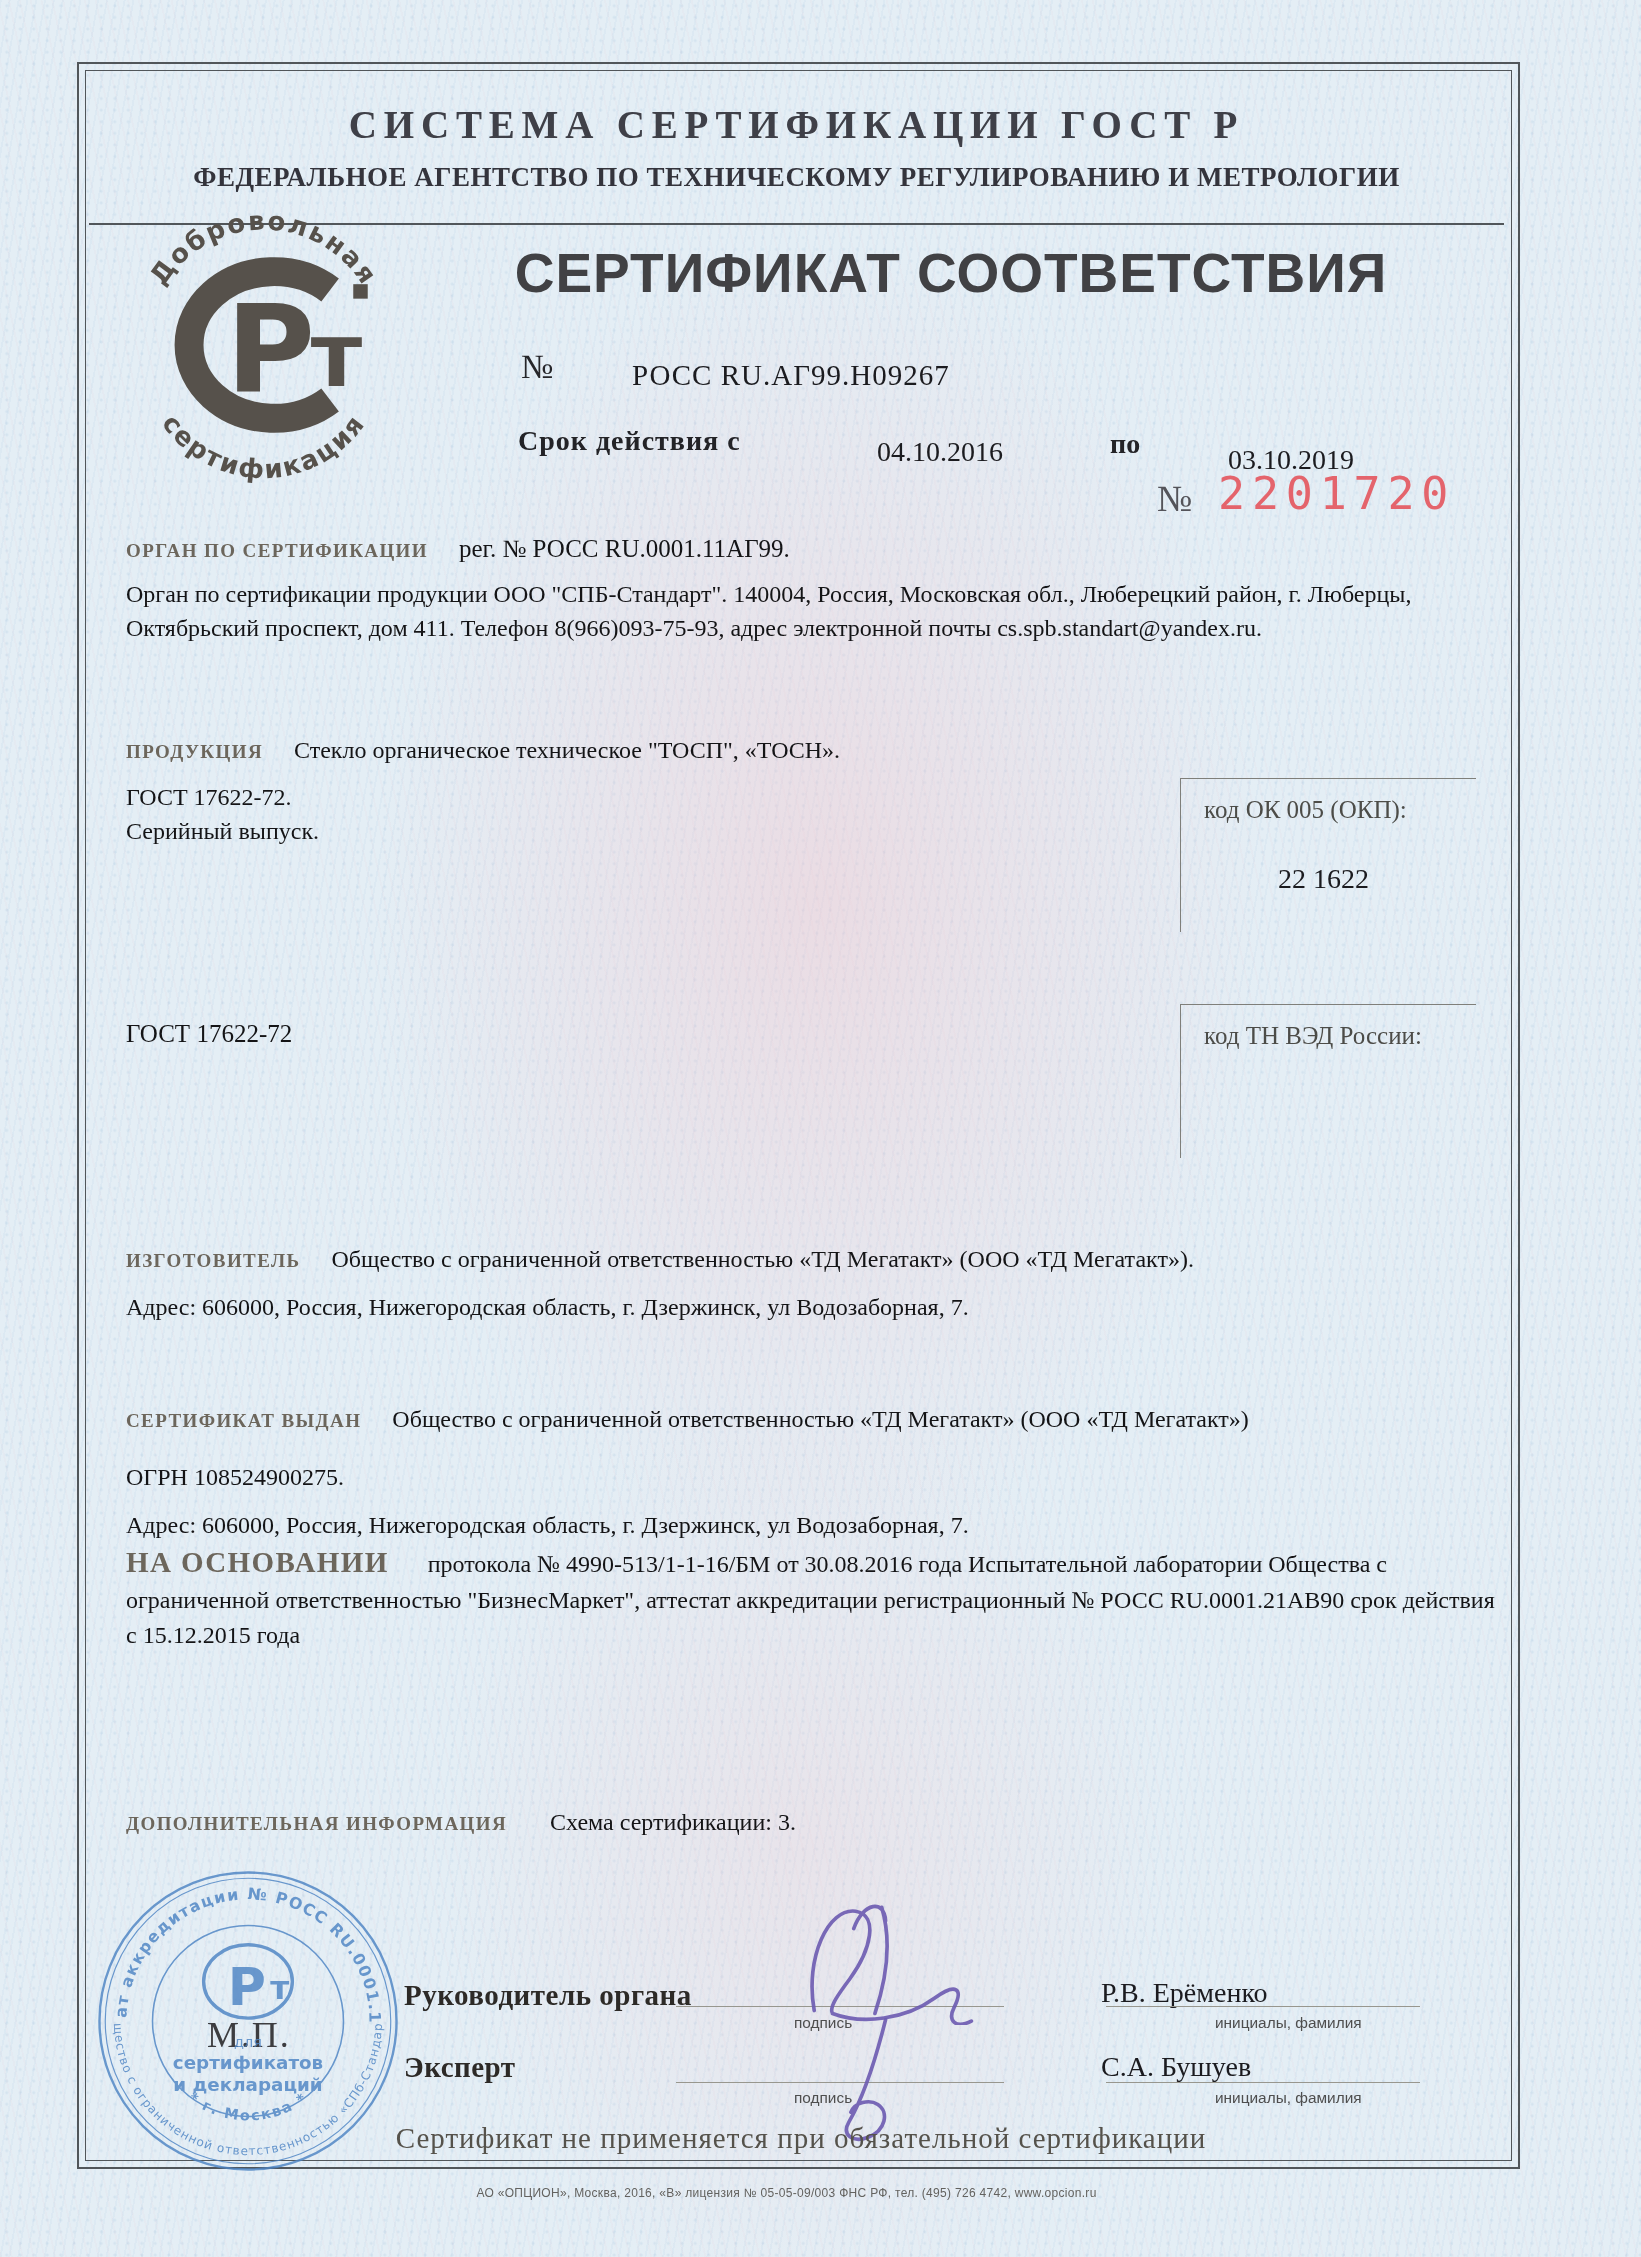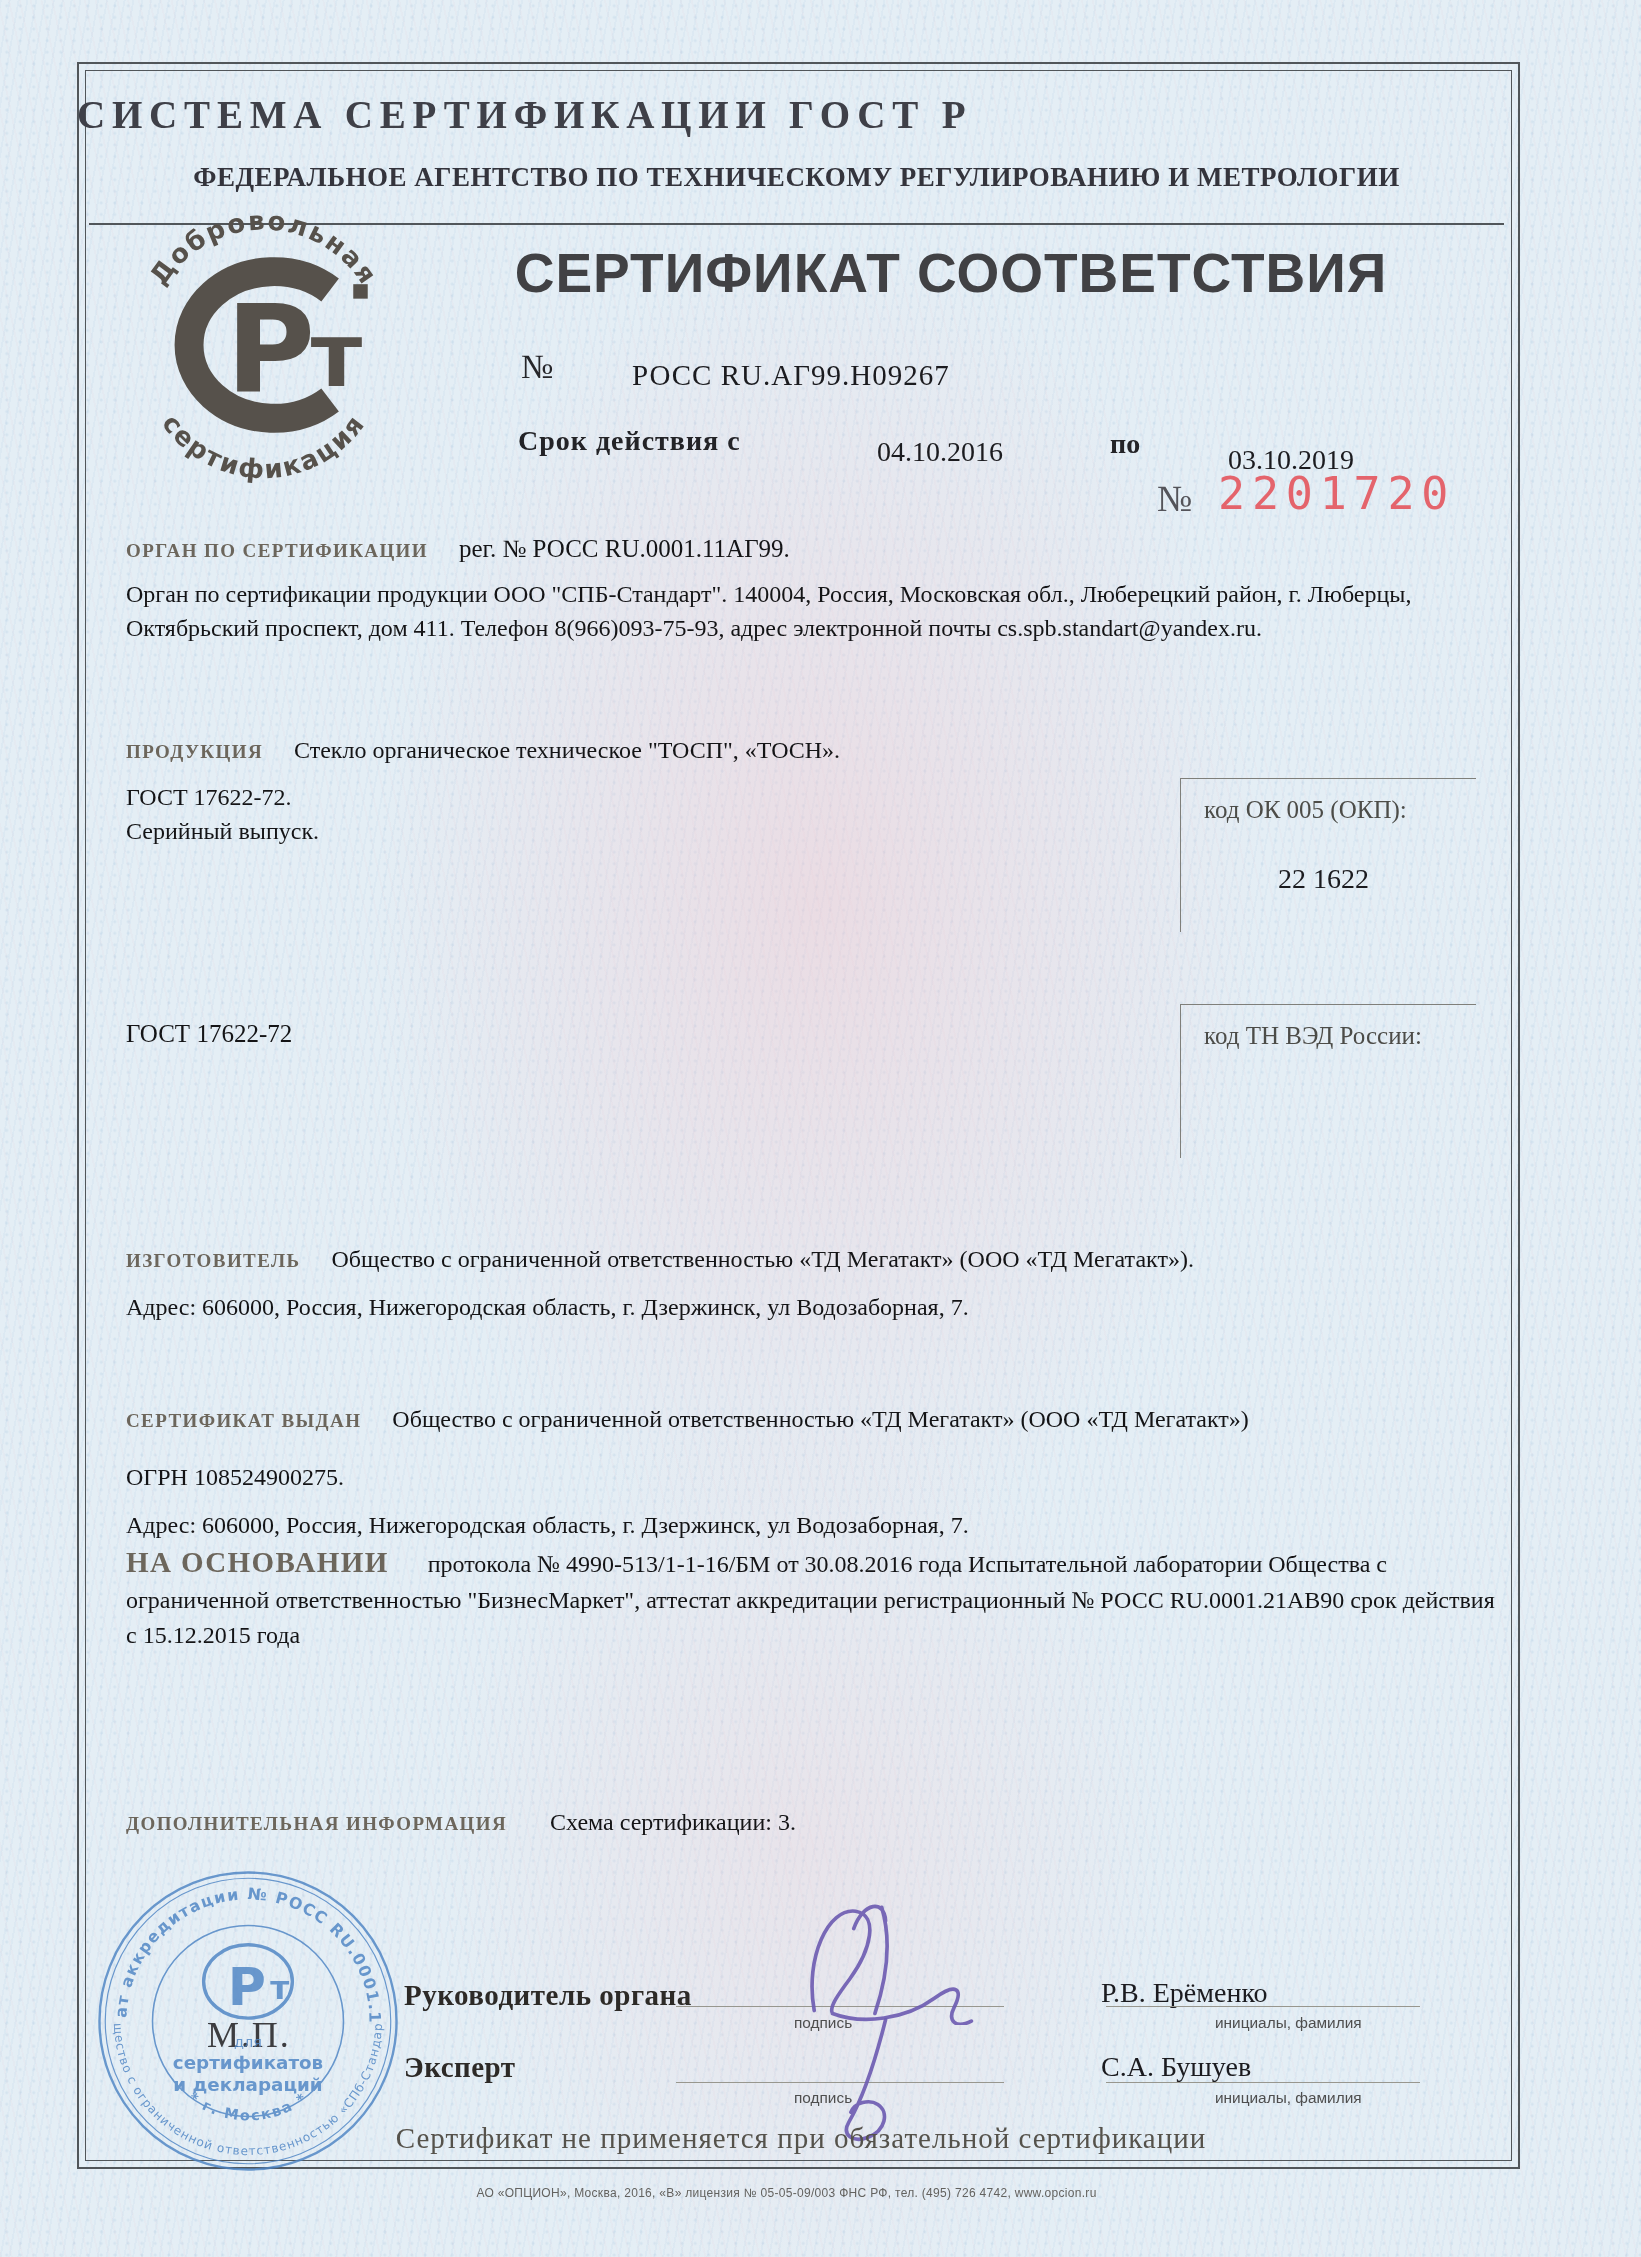--- a/index.html
+++ b/index.html
@@ -10,21 +10,21 @@
       radial-gradient(ellipse 618px 917px at 50% 40%, rgba(243,195,203,0.42), rgba(243,195,203,0) 72%),
       radial-gradient(ellipse 502px 628px at 49% 82%, rgba(243,200,206,0.28), rgba(243,200,206,0) 72%),
       radial-gradient(circle, rgba(112,160,202,0.13) 1.2px, transparent 1.8px),
       repeating-linear-gradient(100deg, rgba(128,172,212,0.075) 0 1.9px, transparent 1.9px 8.7px),
       repeating-linear-gradient(78deg, rgba(225,165,180,0.05) 0 1.9px, transparent 1.9px 10.6px);
     background-size:auto,auto,13.5px 11.6px,auto,auto;
     background-repeat:no-repeat,no-repeat,repeat,repeat,repeat;}
   .abs{position:absolute;}
   .frame{position:absolute;left:77px;top:62px;width:1439px;height:2103px;border:2.9px solid #51565a;}
   .frame-inner{position:absolute;inset:5.8px;border:1.9px solid #51565a;}
-  .hdr1{left:77px;top:92px;width:1439px;font-size:39px;font-weight:600;
+  .hdr1{left:77px;top:102px;width:1439px;text-align:center;font-size:39px;font-weight:600;
         letter-spacing:6.8px;color:#3f4048;}
   .hdr2{left:77px;top:162px;width:1439px;text-align:center;font-size:27px;font-weight:bold;
         letter-spacing:0.5px;color:#34343c;}
   .hdr-sep{left:89px;top:223px;width:1415px;border-top:2.4px solid #51565a;height:0;}
   .doc-title{left:386px;top:241px;width:1130px;text-align:center;font-family:"Liberation Sans",sans-serif;
         font-size:55px;font-weight:bold;color:#414144;letter-spacing:1px;white-space:nowrap;}
   .no-label{left:521px;top:348px;font-size:34px;color:#26262a;}
   .cert-no{left:632px;top:359px;font-size:29px;letter-spacing:1px;color:#1b1b1f;}
   .val-label{left:518px;top:425px;font-size:28px;font-weight:bold;color:#232327;letter-spacing:1px;}
   .val-from{left:877px;top:436px;font-size:28px;color:#1b1b1f;}

